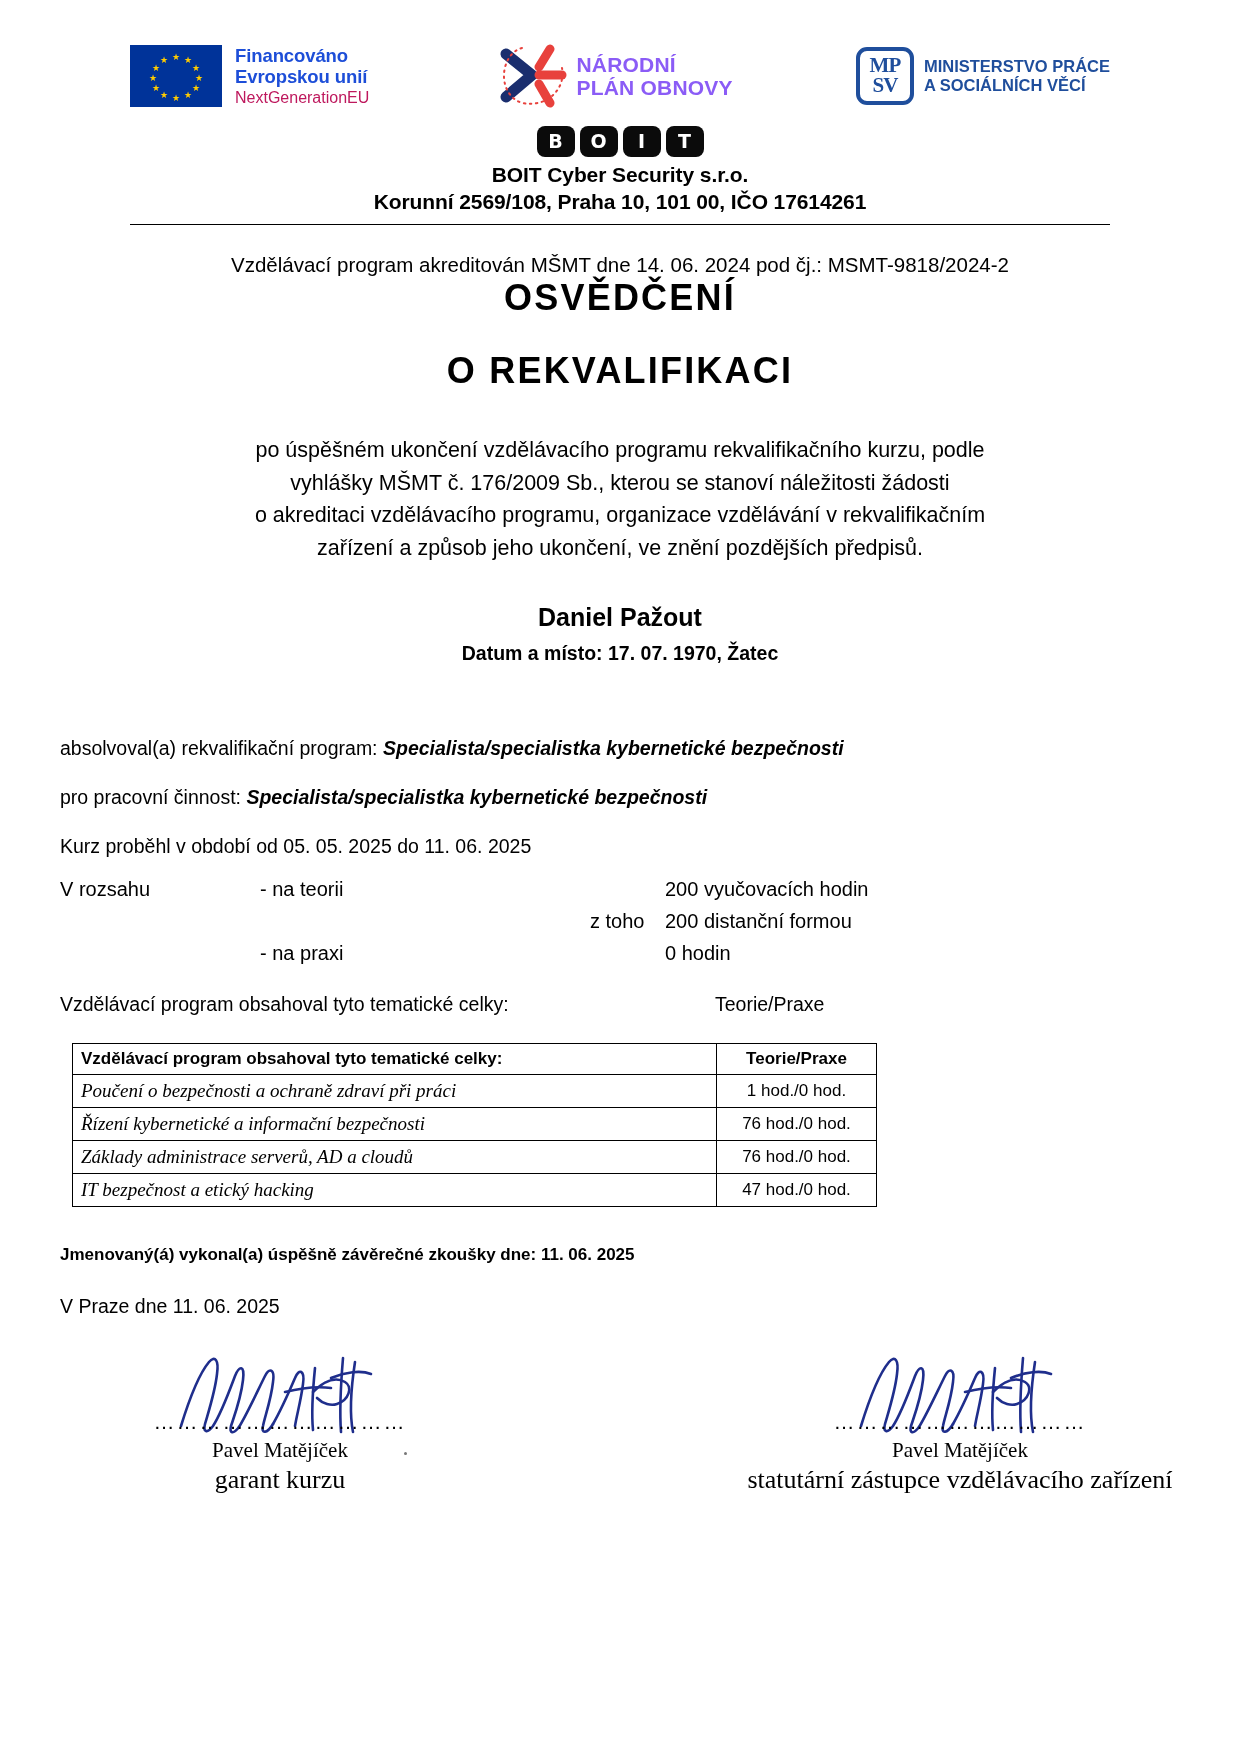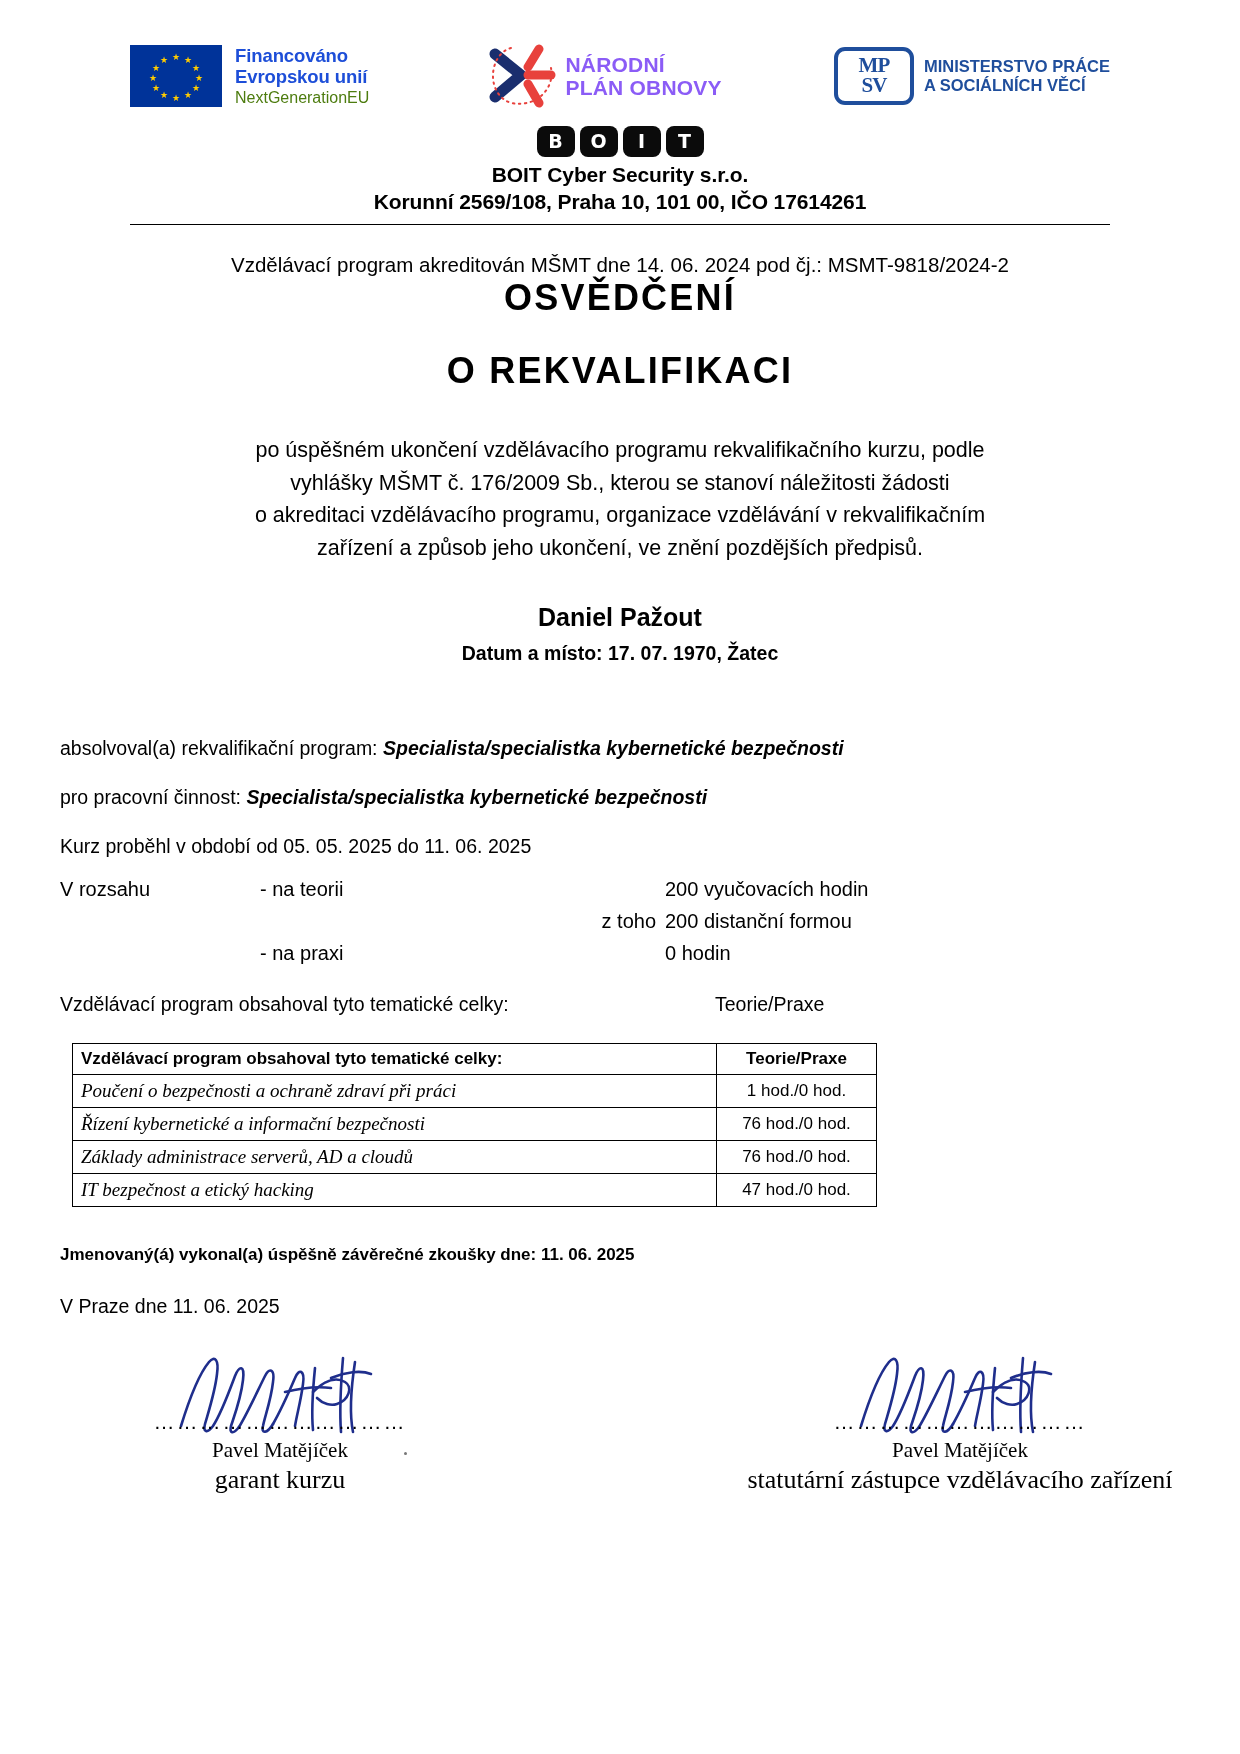--- a/index.html
+++ b/index.html
@@ -51,21 +51,21 @@
     line-height: 1.16;
   }
   .eu-text .l1, .eu-text .l2 {
     font-weight: bold;
     font-size: 18.5px;
     color: #1d4ed8;
     letter-spacing: -0.1px;
   }
   .eu-text .l3 {
     font-size: 16px;
-    color: #4d7c0f;
+    color: #be185d;
     margin-top: 1px;
   }
 
   
   .npo-mark {
     position: relative;
     width: 78px;
     height: 64px;
     flex: 0 0 auto;
   }
@@ -73,21 +73,21 @@
     margin-left: 6px;
     line-height: 1.1;
     font-weight: bold;
     font-size: 21px;
     color: #8b5cf6;
     letter-spacing: 0.2px;
   }
 
   
   .mpsv-mark {
-    width: 80px;
+    width: 58px;
     height: 58px;
     border: 4px solid #1F4E9C;
     border-radius: 11px;
     box-sizing: border-box;
     display: flex;
     flex-direction: column;
     align-items: center;
     justify-content: center;
     flex: 0 0 auto;
     font-family: "Liberation Serif", serif;
@@ -201,21 +201,21 @@
   .scope-row {
     display: flex;
     align-items: baseline;
     margin-bottom: 9px;
   }
   .scope-c1 { width: 200px; flex: 0 0 200px; }
   .scope-c2 { width: 330px; flex: 0 0 330px; }
   .scope-c3 {
     width: 75px;
     flex: 0 0 75px;
-    text-align: right;
+    text-align: left;
     padding-right: 9px;
     box-sizing: border-box;
   }
   .scope-c4 { flex: 1 1 auto; }
 
   .topics-line {
     display: flex;
     align-items: baseline;
     font-size: 19.5px;
     margin-top: 28px;

